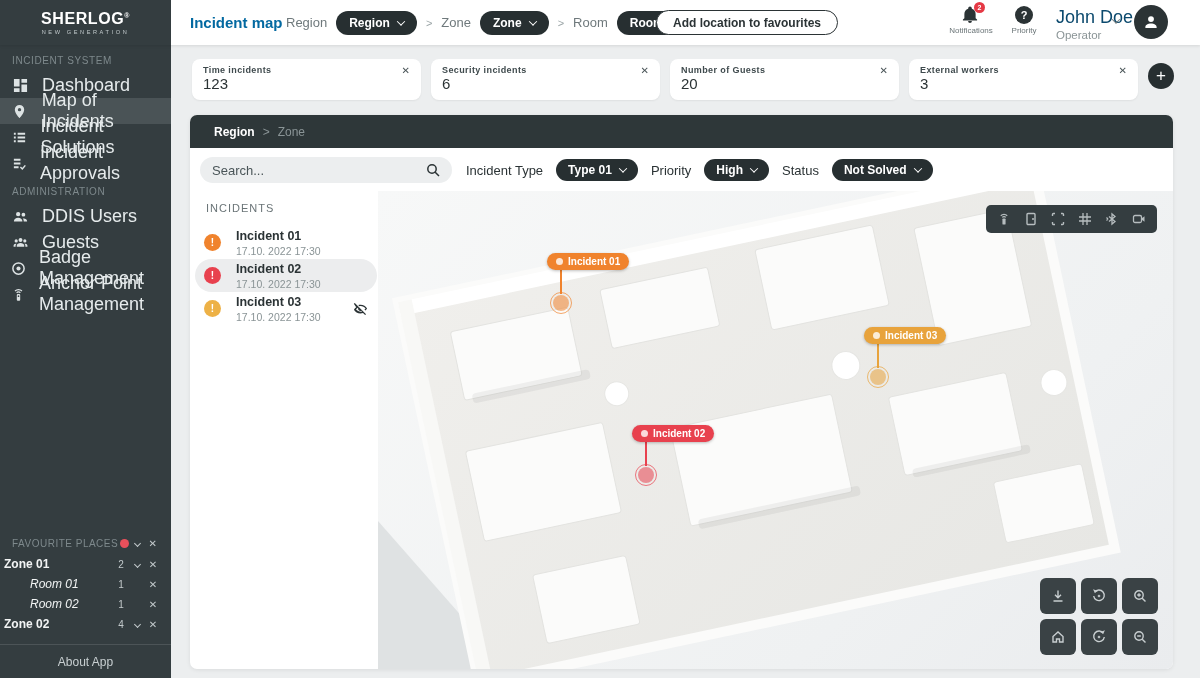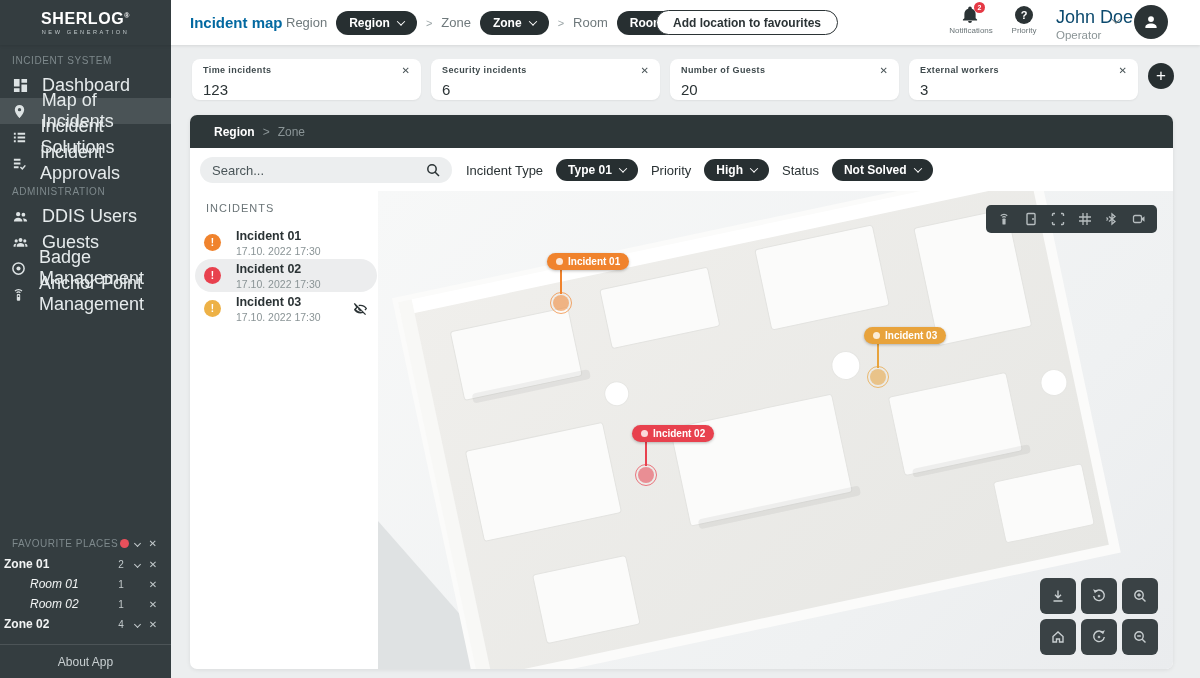--- a/index.html
+++ b/index.html
@@ -73,21 +73,21 @@
   .fcaret { width:5px; height:5px; border-right:1.5px solid #C3CACC; border-bottom:1.5px solid #C3CACC;
             transform:rotate(45deg); display:inline-block; }
   .about { margin-top:10px; border-top:1px solid rgba(255,255,255,.12); height:34px; display:flex;
            align-items:center; justify-content:center; color:#C9D0D2; font-size:12px; cursor:pointer; }
 
   
   .cards { position:absolute; left:192px; top:59px; display:flex; gap:10px; }
   .card { width:229px; height:41px; background:#fff; border-radius:8px; box-shadow:0 1px 2px rgba(0,0,0,.06);
           padding:6px 11px; position:relative; }
   .card-label { font-size:9px; font-weight:bold; color:#3F4A4D; letter-spacing:.4px; }
-  .card-value { font-size:15px; color:#2B3335; margin-top:6px; }
+  .card-value { font-size:15px; color:#2B3335; margin-top:0; }
   .card-x { position:absolute; right:11px; top:7px; font-size:10px; color:#4A5558; cursor:pointer; line-height:1; }
   .add-card { width:26px; height:26px; border-radius:50%; background:#272F31; color:#fff; display:flex;
               align-items:center; justify-content:center; font-size:17px; margin-top:4px; cursor:pointer; }
 
   
   .panel { position:absolute; left:190px; top:115px; width:983px; height:554px; background:#fff;
            border-radius:7px; box-shadow:0 1px 4px rgba(0,0,0,.08); overflow:hidden; }
   .panel-head { height:33px; background:#2E3739; display:flex; align-items:center; padding:0 24px;
                 font-size:12px; gap:8px; }
   .bc-current { color:#fff; font-weight:bold; }

